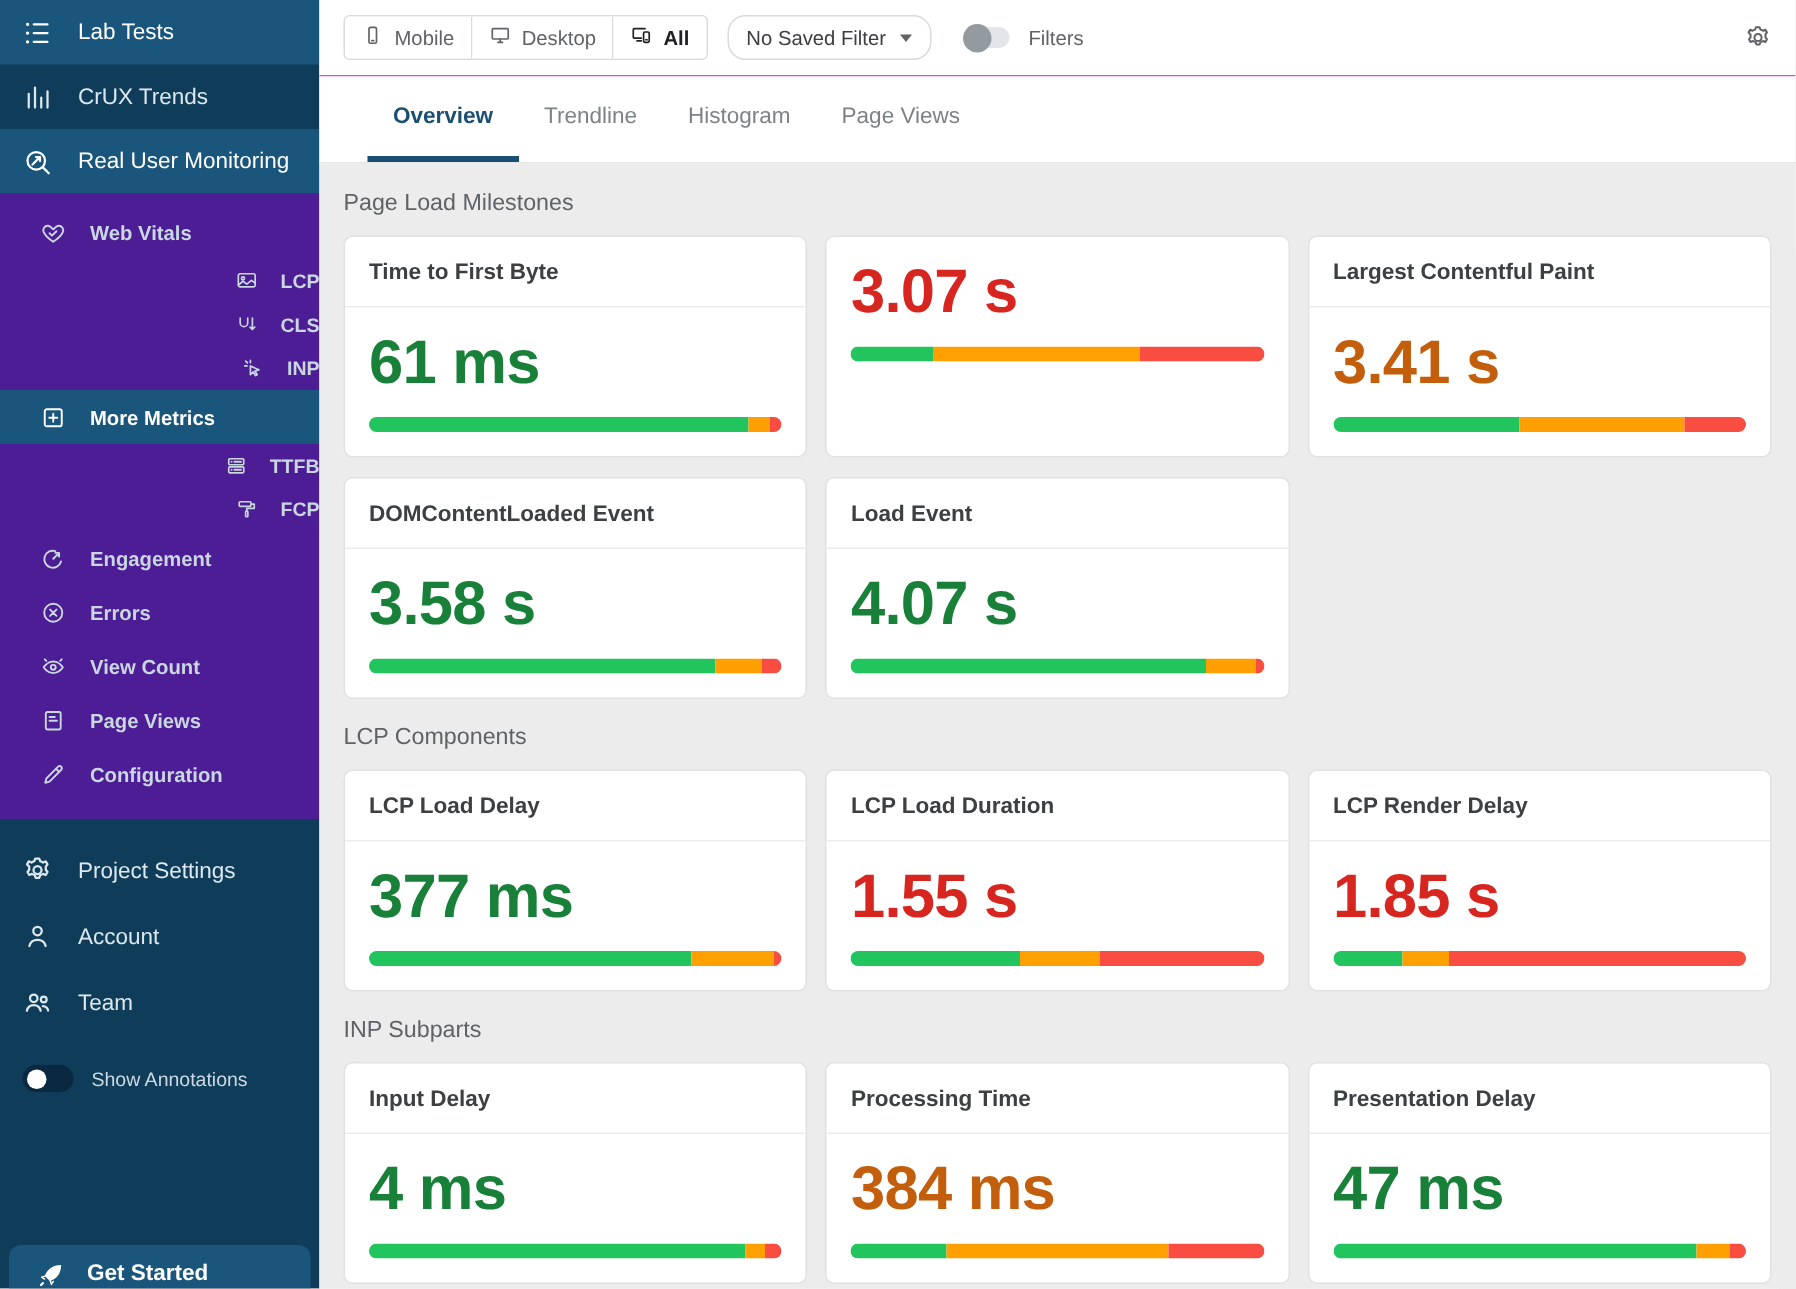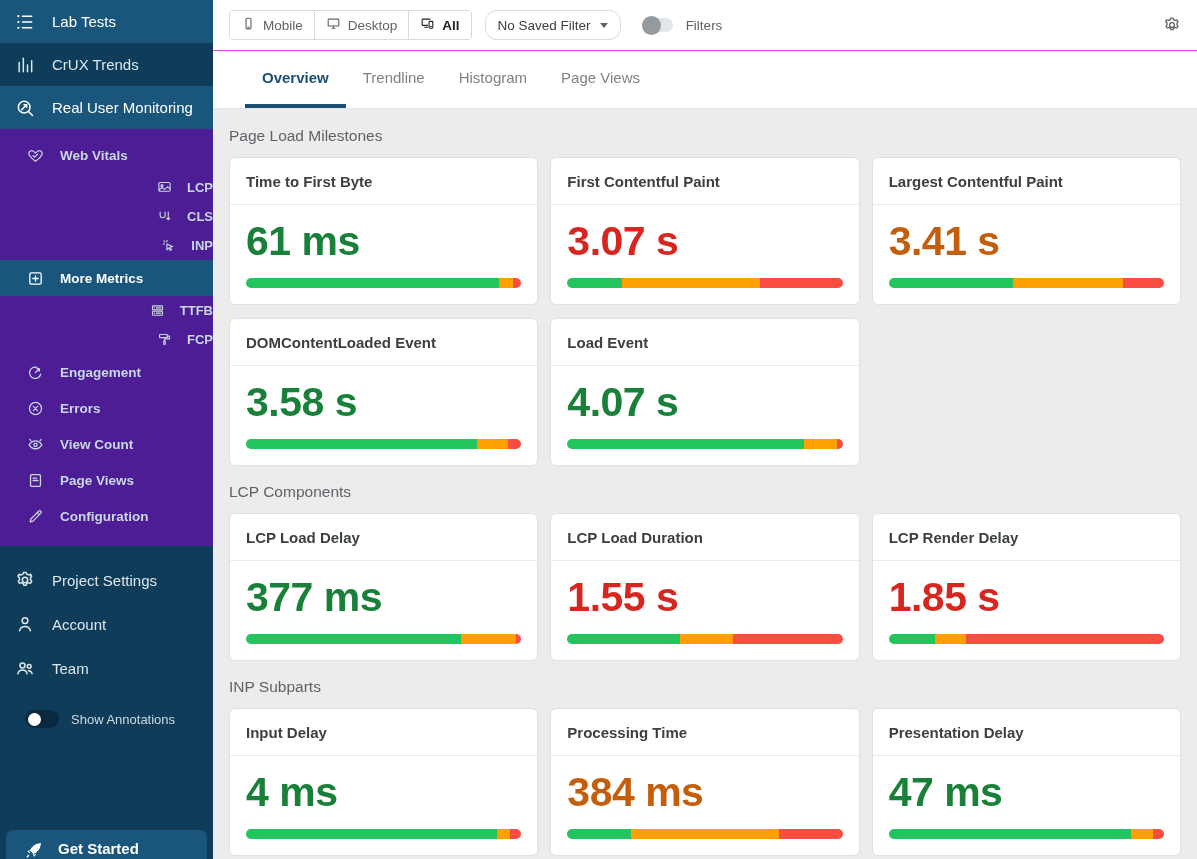--- a/index.html
+++ b/index.html
@@ -20,21 +20,21 @@
   .side-item.lvl0.hl { background:#1a567c; color:#fff; }
   .side-sub { background:#4c1d95; padding:8px 0 12px; }
   .side-item.lvl1 { height:36px; padding-left:27px; gap:16px; font-size:13.5px; font-weight:bold; color:#c9d7e0; }
   .side-item.lvl1.hl { background:#1a567c; color:#fff; }
   .side-item.lvl2 { height:29px; padding-left:41px; gap:15px; font-size:13px; font-weight:bold; color:#c9d7e0;justify-content:flex-end; }
   .side-bottom { flex:1; display:flex; flex-direction:column; background:#0f3d59; padding-top:12px;justify-content:space-between; }
   .side-item.lvl0b { height:44px; padding-left:15px; gap:17px; font-size:15px; color:#dce7ee; }
   .lvl0 .icn svg, .lvl0b .icn svg { width:20px; height:20px; }
   .lvl1 .icn svg { width:17px; height:17px; }
   .lvl2 .icn svg { width:15px; height:15px; }
-  .annot-row { display:flex; align-items:center; gap:12px; padding-left:15px; margin-top:20px;margin-left:10px; }
+  .annot-row { display:flex; align-items:center; gap:12px; padding-left:15px; margin-top:20px; }
   .annot-label { font-size:13px; color:#ccd9e2; }
   .pill-toggle { position:relative; width:34px; height:18px; border-radius:9px; background:#0a2940; }
   .pill-toggle::after { content:""; position:absolute; left:3px; top:2.5px; width:13px; height:13px; border-radius:50%; background:#fff; }
   .get-started {
     margin:auto 6px -23px 6px; height:52px; border-radius:8px; background:#1a567c;
     display:flex; align-items:flex-start; gap:14px; padding:10px 0 0 18px;
     color:#fff; font-weight:bold; font-size:15px; cursor:pointer;
   }
   .get-started .icn svg { width:20px; height:20px; }
 
@@ -325,21 +325,20 @@
           <div class="card-body">
             <div class="metric-value good">61 ms</div>
             <div class="bar">
               <span class="seg-good" style="width: 92%;"></span>
               <span class="seg-mid" style="width: 5%;"></span>
               <span class="seg-poor" style="width: 3%;"></span>
             </div>
           </div>
         </div>
         <div class="card">
-          <div class="card-header"><span class="card-title">First Contentful Paint</span></div>
           <div class="card-body">
             <div class="metric-value poor">3.07 s</div>
             <div class="bar">
               <span class="seg-good" style="width: 20%;"></span>
               <span class="seg-mid" style="width: 50%;"></span>
               <span class="seg-poor" style="width: 30%;"></span>
             </div>
           </div>
         </div>
         <div class="card">

